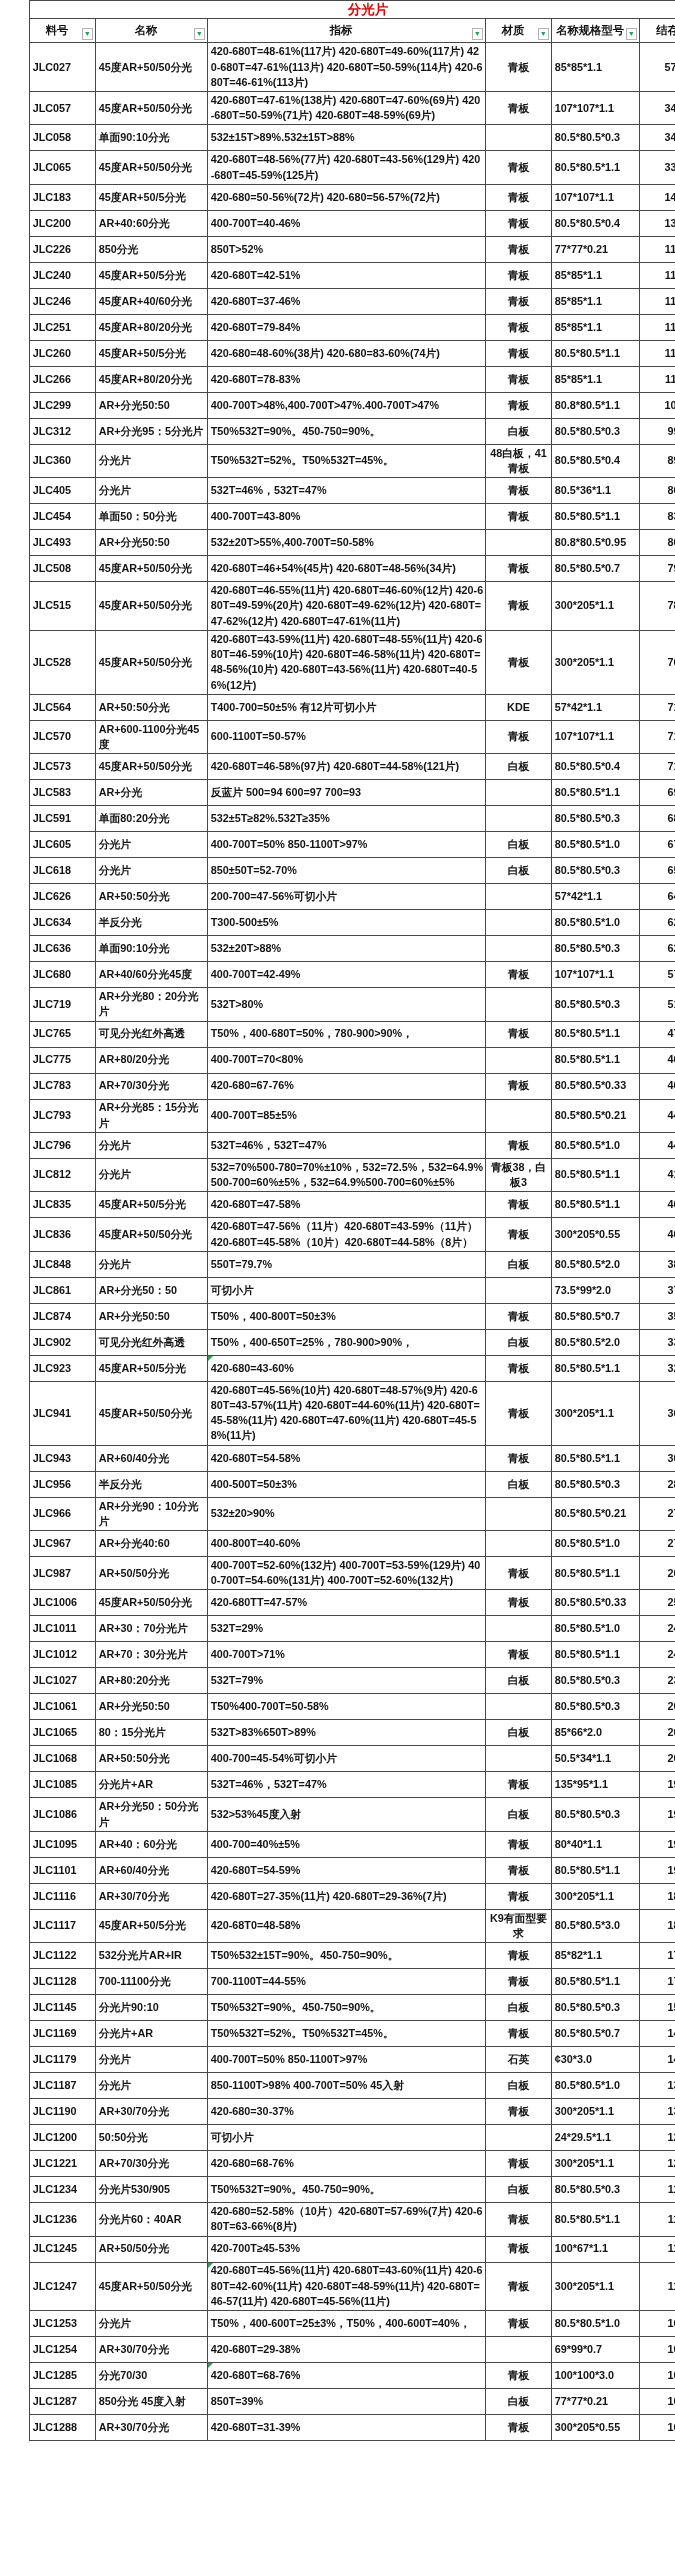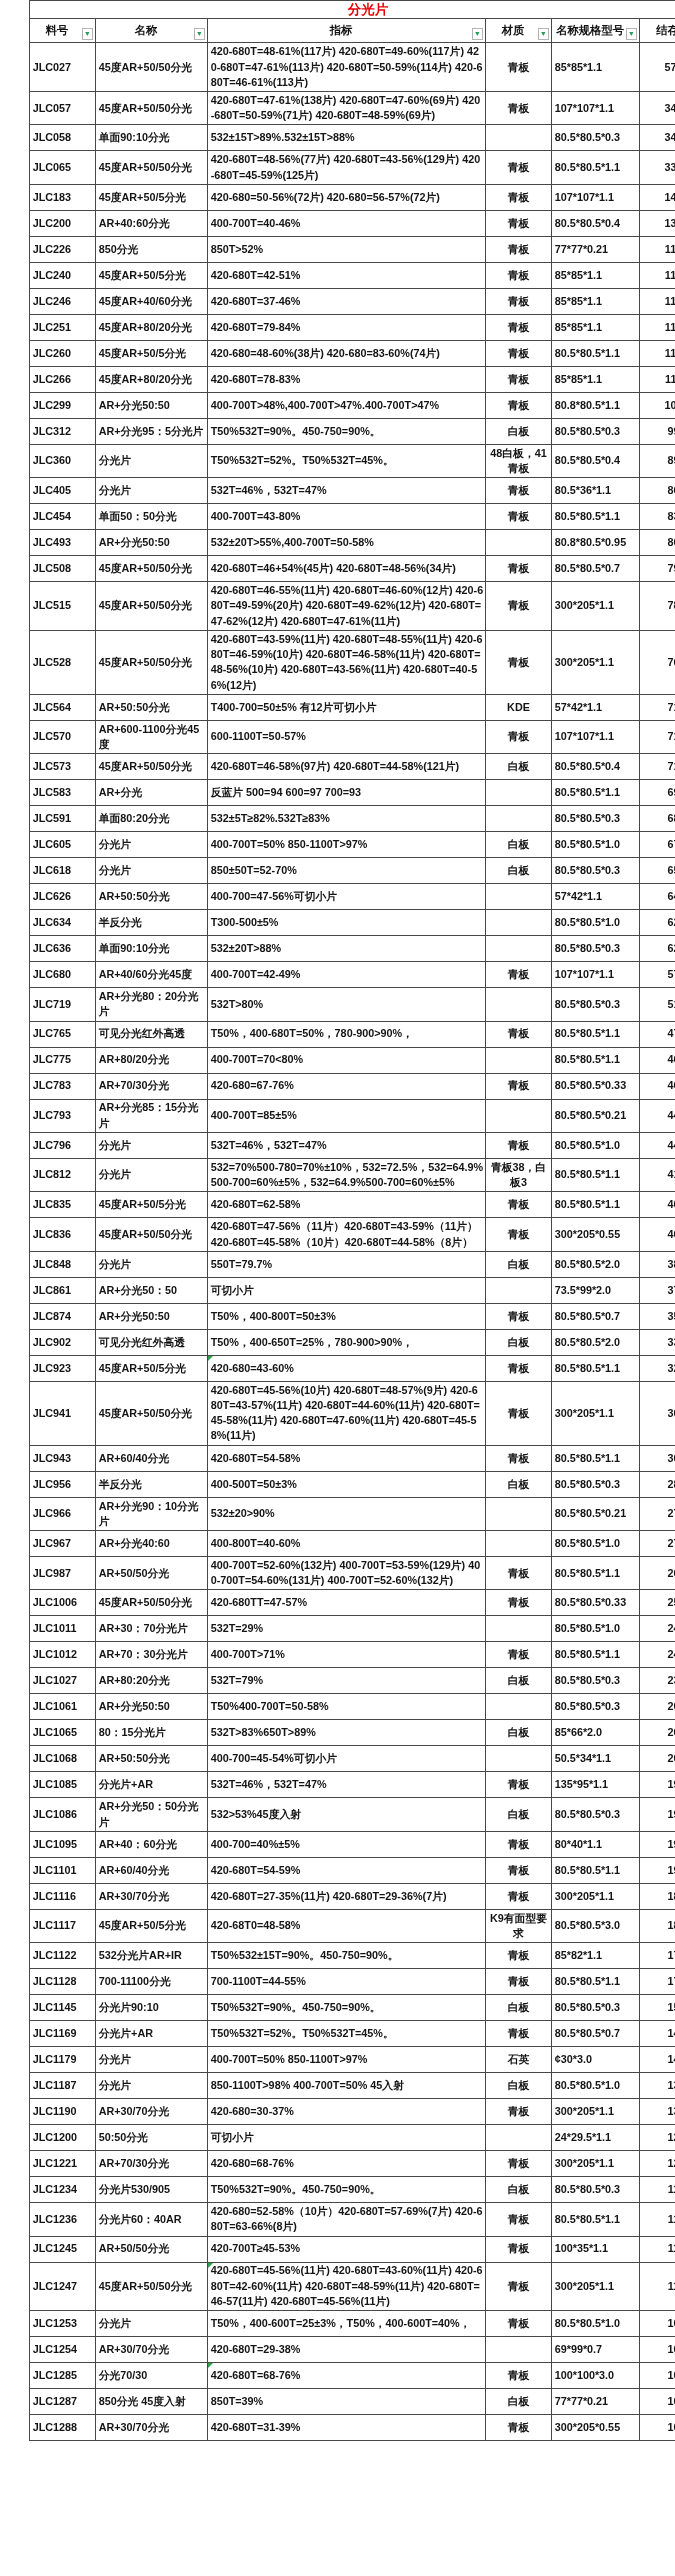--- a/index.html
+++ b/index.html
@@ -251,21 +251,21 @@
           <td class="c-id">JLC583</td>
           <td class="c-name">AR+分光</td>
           <td class="c-spec">反蓝片 500=94 600=97 700=93</td>
           <td class="c-mat"></td>
           <td class="c-size">80.5*80.5*1.1</td>
           <td class="c-qty">69<i class="corner-r"></i></td>
         </tr>
         <tr class="data-row">
           <td class="c-id">JLC591</td>
           <td class="c-name">单面80:20分光</td>
-          <td class="c-spec">532±5T≥82%.532T≥83%</td>
+          <td class="c-spec">532±5T≥82%.532T≥35%</td>
           <td class="c-mat"></td>
           <td class="c-size">80.5*80.5*0.3</td>
           <td class="c-qty">68</td>
         </tr>
         <tr class="data-row">
           <td class="c-id">JLC605</td>
           <td class="c-name">分光片</td>
           <td class="c-spec">400-700T=50% 850-1100T&gt;97%</td>
           <td class="c-mat">白板</td>
           <td class="c-size">80.5*80.5*1.0</td>
@@ -275,21 +275,21 @@
           <td class="c-id">JLC618</td>
           <td class="c-name">分光片</td>
           <td class="c-spec">850±50T=52-70%</td>
           <td class="c-mat">白板</td>
           <td class="c-size">80.5*80.5*0.3</td>
           <td class="c-qty">65</td>
         </tr>
         <tr class="data-row">
           <td class="c-id">JLC626</td>
           <td class="c-name">AR+50:50分光</td>
-          <td class="c-spec">400-700=47-56%可切小片</td>
+          <td class="c-spec">200-700=47-56%可切小片</td>
           <td class="c-mat"></td>
           <td class="c-size">57*42*1.1</td>
           <td class="c-qty">64</td>
         </tr>
         <tr class="data-row">
           <td class="c-id">JLC634</td>
           <td class="c-name">半反分光</td>
           <td class="c-spec">T300-500±5%</td>
           <td class="c-mat"></td>
           <td class="c-size">80.5*80.5*1.0</td>
@@ -363,21 +363,21 @@
           <td class="c-id">JLC812</td>
           <td class="c-name">分光片</td>
           <td class="c-spec">532=70%500-780=70%±10%，532=72.5%，532=64.9%500-700=60%±5%，532=64.9%500-700=60%±5%</td>
           <td class="c-mat">青板38，白板3</td>
           <td class="c-size">80.5*80.5*1.1</td>
           <td class="c-qty">41<i class="corner-r"></i></td>
         </tr>
         <tr class="data-row">
           <td class="c-id">JLC835</td>
           <td class="c-name">45度AR+50/5分光</td>
-          <td class="c-spec">420-680T=62-58%</td>
+          <td class="c-spec">420-680T=47-58%</td>
           <td class="c-mat">青板</td>
           <td class="c-size">80.5*80.5*1.1</td>
           <td class="c-qty">40</td>
         </tr>
         <tr class="data-row">
           <td class="c-id">JLC836</td>
           <td class="c-name">45度AR+50/50分光</td>
           <td class="c-spec">420-680T=47-56%（11片）420-680T=43-59%（11片）420-680T=45-58%（10片）420-680T=44-58%（8片）</td>
           <td class="c-mat">青板</td>
           <td class="c-size">300*205*0.55</td>
@@ -661,21 +661,21 @@
           <td class="c-spec">420-680=52-58%（10片）420-680T=57-69%(7片) 420-680T=63-66%(8片)</td>
           <td class="c-mat">青板</td>
           <td class="c-size">80.5*80.5*1.1</td>
           <td class="c-qty">11</td>
         </tr>
         <tr class="data-row">
           <td class="c-id">JLC1245</td>
           <td class="c-name">AR+50/50分光</td>
           <td class="c-spec">420-700T≥45-53%</td>
           <td class="c-mat">青板</td>
-          <td class="c-size">100*35*1.1</td>
+          <td class="c-size">100*67*1.1</td>
           <td class="c-qty">11</td>
         </tr>
         <tr class="data-row">
           <td class="c-id">JLC1247</td>
           <td class="c-name">45度AR+50/50分光</td>
           <td class="c-spec">420-680T=45-56%(11片) 420-680T=43-60%(11片) 420-680T=42-60%(11片) 420-680T=48-59%(11片) 420-680T=46-57(11片) 420-680T=45-56%(11片)<i class="corner-g"></i></td>
           <td class="c-mat">青板</td>
           <td class="c-size">300*205*1.1</td>
           <td class="c-qty">11</td>
         </tr>

